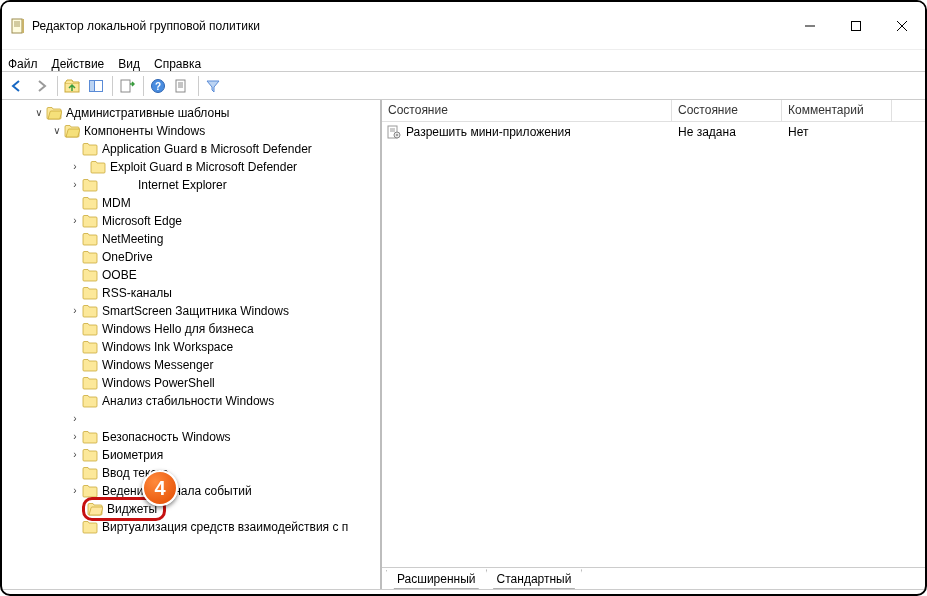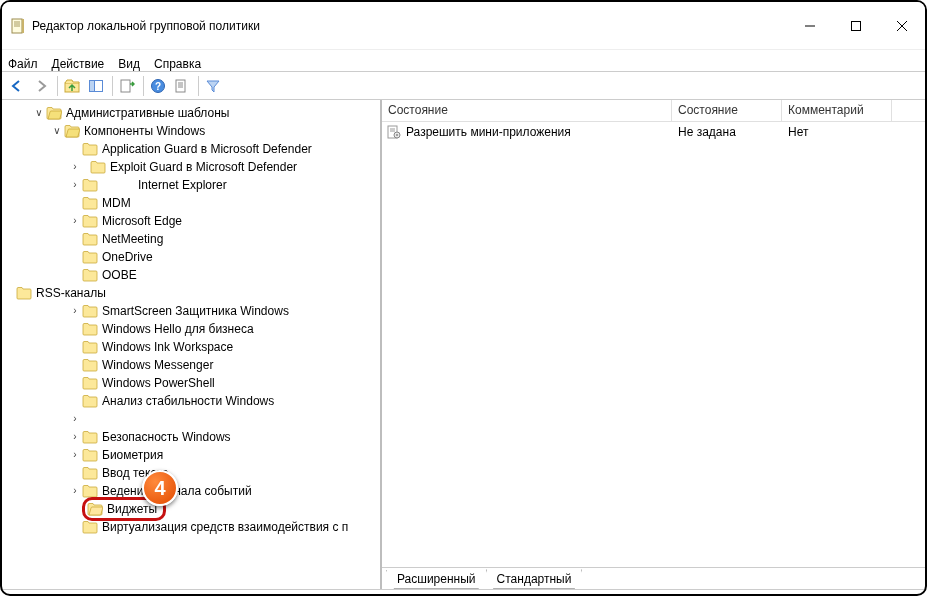--- a/index.html
+++ b/index.html
@@ -291,21 +291,21 @@
                             <svg viewBox="0 0 16 14">
     <path d="M1 3 L1 12 Q1 13 2 13 L14 13 Q15 13 15 12 L15 4 Q15 3 14 3 L7 3 L6 1.5 L2 1.5 Q1 1.5 1 3 Z" fill="#fce89a" stroke="#caa93a" stroke-width="0.8"></path>
 
   </svg>
                           </span>
                           <span class="label">OOBE</span>
                         </span>
                       </div>
                     </li>
                     <li>
-                      <div class="node" style="">
+                      <div class="node" style="padding-left:66px">
                         <span class="twisty"></span>
                         <span class="" style="display:flex;align-items:center;">
                           <span class="folder-ico">
                             <svg viewBox="0 0 16 14">
     <path d="M1 3 L1 12 Q1 13 2 13 L14 13 Q15 13 15 12 L15 4 Q15 3 14 3 L7 3 L6 1.5 L2 1.5 Q1 1.5 1 3 Z" fill="#fce89a" stroke="#caa93a" stroke-width="0.8"></path>
 
   </svg>
                           </span>
                           <span class="label">RSS-каналы</span>
                         </span>

